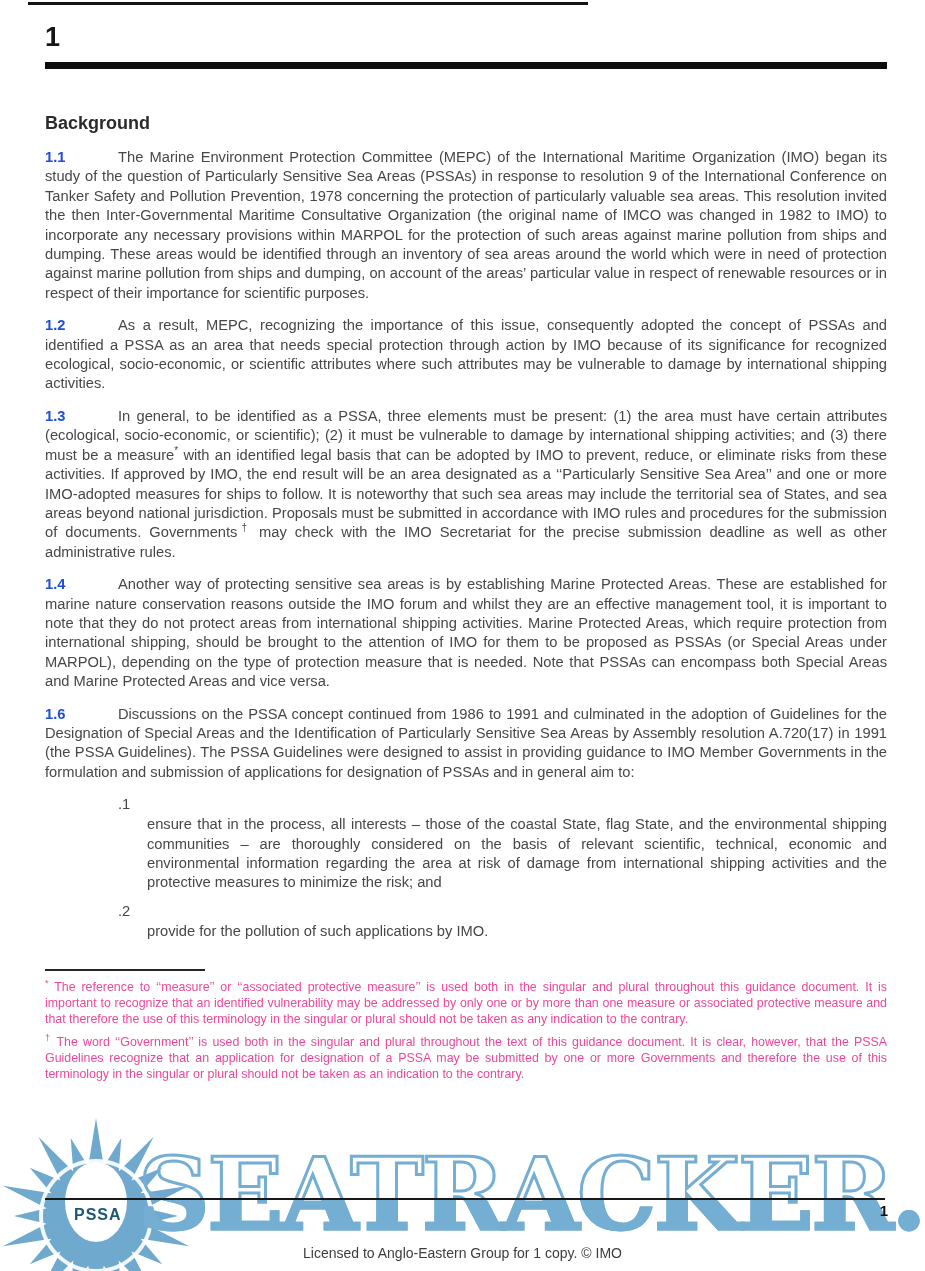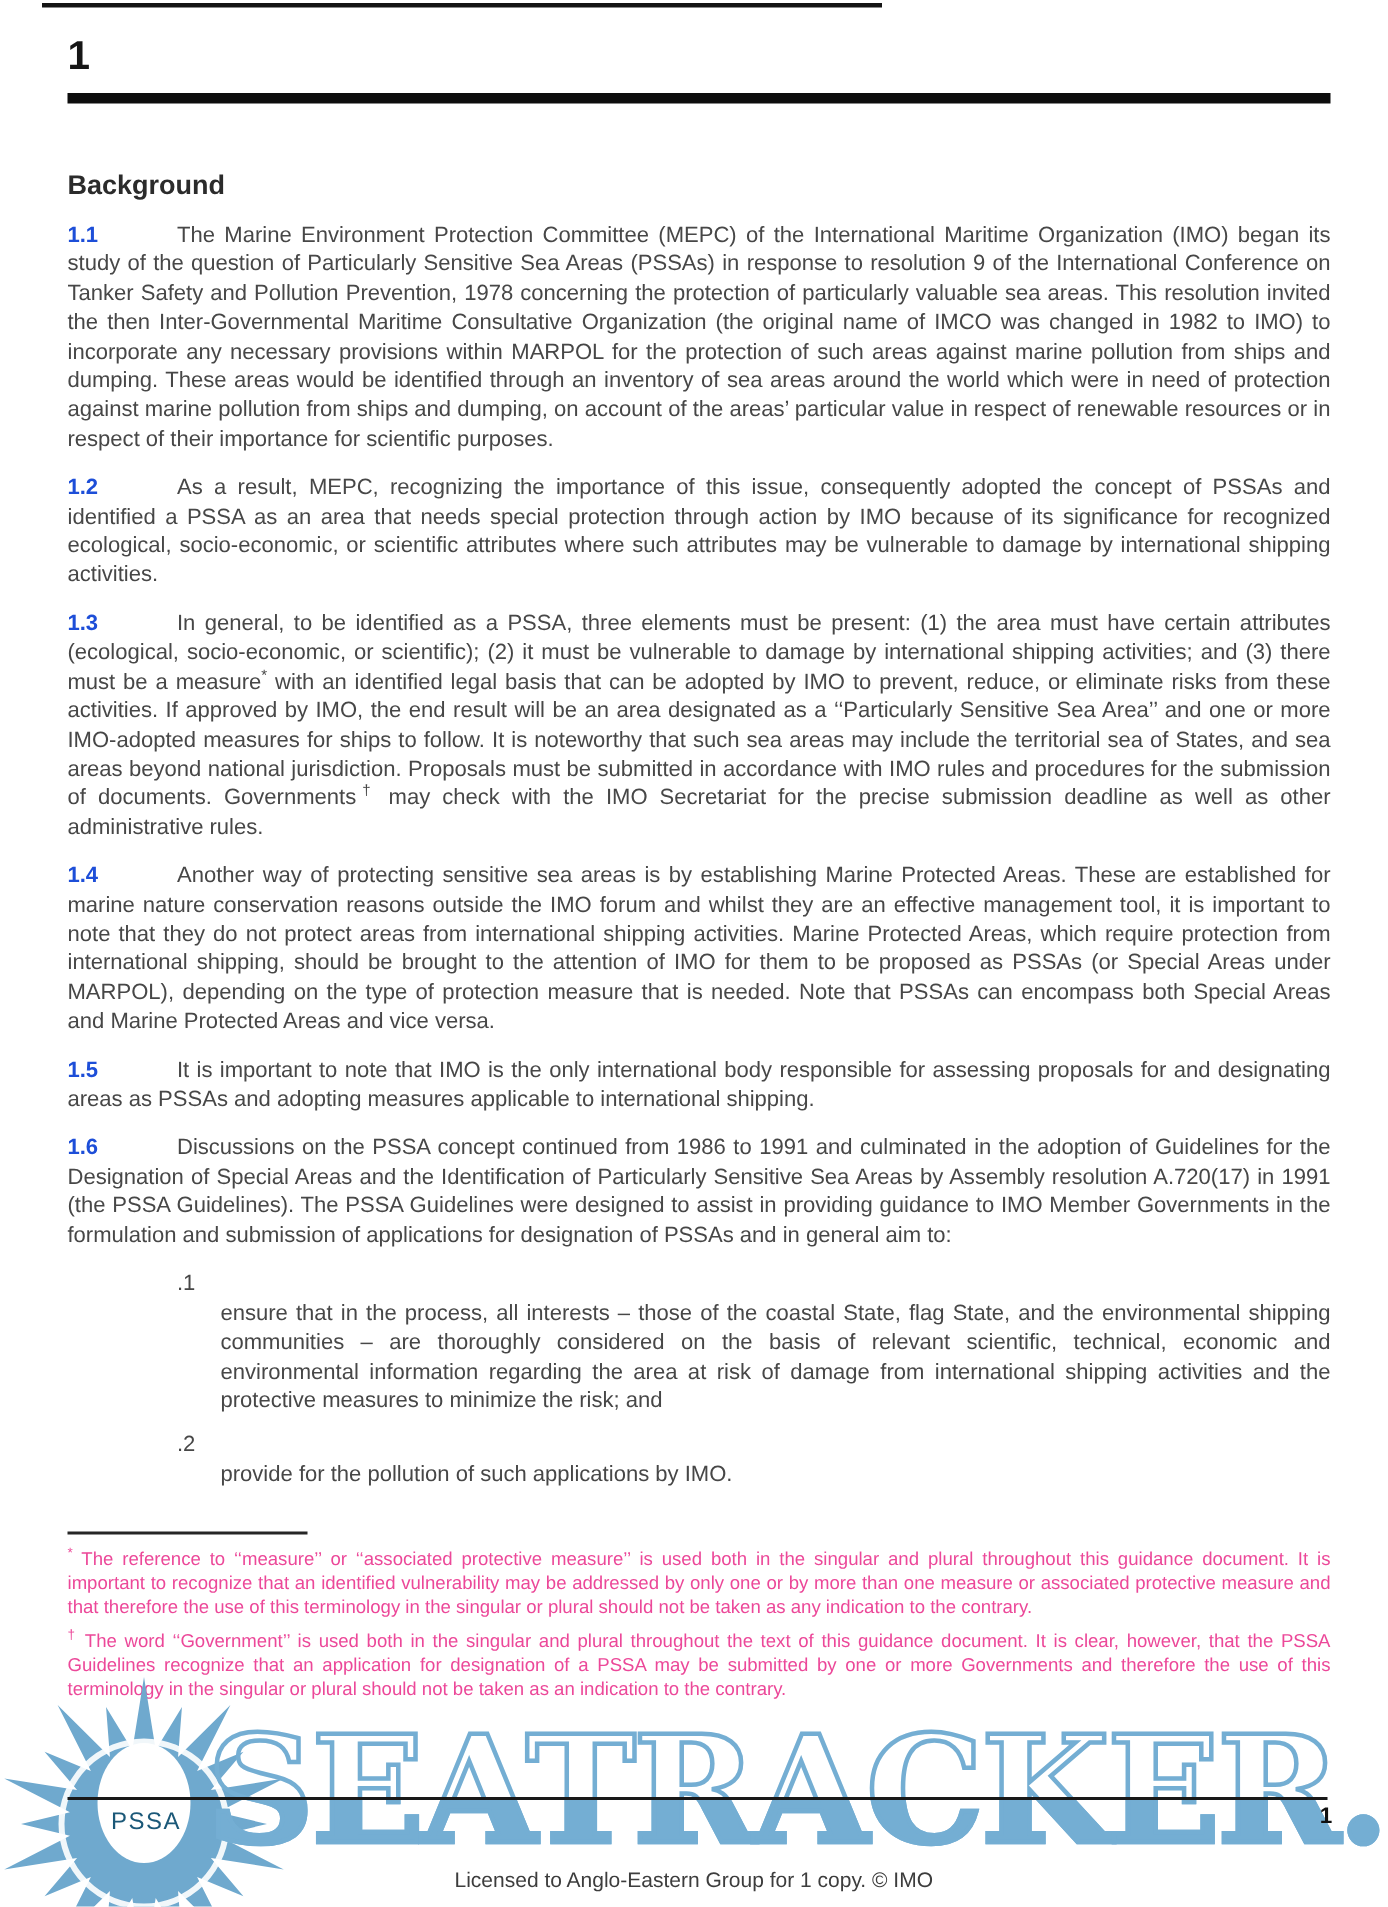--- a/index.html
+++ b/index.html
@@ -28,21 +28,21 @@
   .watermark{
     position:absolute;left:138px;top:1140px;z-index:5;white-space:nowrap;
     font-family:"DejaVu Serif",serif;font-weight:bold;font-size:99px;line-height:1.1;
     letter-spacing:-2px;color:transparent;
     -webkit-text-stroke:3px var(--wm-blue,#74aed3);
     background:linear-gradient(180deg, rgba(116,174,211,0) 59px, var(--wm-blue,#74aed3) 59px);
     -webkit-background-clip:text;background-clip:text;
   }
   .footer-rule{position:absolute;left:45px;top:1198px;width:840px;height:2px;background:#181818;z-index:6;}
   .pssa-label{position:absolute;left:74px;top:1206px;z-index:7;
-    font-size:16px;letter-spacing:1px;color:var(--pssa,#1b5878);}
+    font-size:16px;letter-spacing:1px;color:var(--pssa,#1b5878);font-weight:bold;}
   .page-number{position:absolute;left:872px;top:1202px;width:24px;text-align:center;z-index:7;
     font-size:15px;font-weight:bold;color:#111;}
   .license-line{position:absolute;left:0;top:1245px;width:925px;text-align:center;z-index:7;
     font-size:14px;color:#3d3d3d;}
 </style>
 </head>
 <body>
 
 <div class="top-scan-line"></div>
 
@@ -56,21 +56,20 @@
   <div class="section-heading">Background</div>
 
   <p class="body"><span class="pnum">1.1</span><span>The Marine Environment Protection Committee (MEPC) of the International Maritime Organization (IMO) began its study of the question of Particularly Sensitive Sea Areas (PSSAs) in response to resolution 9 of the International Conference on Tanker Safety and Pollution Prevention, 1978 concerning the protection of particularly valuable sea areas. This resolution invited the then Inter-Governmental Maritime Consultative Organization (the original name of IMCO was changed in 1982 to IMO) to incorporate any necessary provisions within MARPOL for the protection of such areas against marine pollution from ships and dumping. These areas would be identified through an inventory of sea areas around the world which were in need of protection against marine pollution from ships and dumping, on account of the areas’ particular value in respect of renewable resources or in respect of their importance for scientific purposes.</span></p>
 
   <p class="body"><span class="pnum">1.2</span><span>As a result, MEPC, recognizing the importance of this issue, consequently adopted the concept of PSSAs and identified a PSSA as an area that needs special protection through action by IMO because of its significance for recognized ecological, socio-economic, or scientific attributes where such attributes may be vulnerable to damage by international shipping activities.</span></p>
 
   <p class="body"><span class="pnum">1.3</span><span>In general, to be identified as a PSSA, three elements must be present: (1) the area must have certain attributes (ecological, socio-economic, or scientific); (2) it must be vulnerable to damage by international shipping activities; and (3) there must be a measure</span><sup class="mark">*</sup><span> with an identified legal basis that can be adopted by IMO to prevent, reduce, or eliminate risks from these activities. If approved by IMO, the end result will be an area designated as a ‘‘Particularly Sensitive Sea Area’’ and one or more IMO-adopted measures for ships to follow. It is noteworthy that such sea areas may include the territorial sea of States, and sea areas beyond national jurisdiction. Proposals must be submitted in accordance with IMO rules and procedures for the submission of documents. Governments</span><sup class="mark">†</sup><span> may check with the IMO Secretariat for the precise submission deadline as well as other administrative rules.</span></p>
 
   <p class="body"><span class="pnum">1.4</span><span>Another way of protecting sensitive sea areas is by establishing Marine Protected Areas. These are established for marine nature conservation reasons outside the IMO forum and whilst they are an effective management tool, it is important to note that they do not protect areas from international shipping activities. Marine Protected Areas, which require protection from international shipping, should be brought to the attention of IMO for them to be proposed as PSSAs (or Special Areas under MARPOL), depending on the type of protection measure that is needed. Note that PSSAs can encompass both Special Areas and Marine Protected Areas and vice versa.</span></p>
 
-  <p class="body"><span class="pnum">1.5</span><span>It is important to note that IMO is the only international body responsible for assessing proposals for and designating areas as PSSAs and adopting measures applicable to international shipping.</span></p>
 
   <p class="body"><span class="pnum">1.6</span><span>Discussions on the PSSA concept continued from 1986 to 1991 and culminated in the adoption of Guidelines for the Designation of Special Areas and the Identification of Particularly Sensitive Sea Areas by Assembly resolution A.720(17) in 1991 (the PSSA Guidelines). The PSSA Guidelines were designed to assist in providing guidance to IMO Member Governments in the formulation and submission of applications for designation of PSSAs and in general aim to:</span></p>
 
   <div class="list-item">
     <span class="list-num">.1</span>
     <span class="list-text">ensure that in the process, all interests – those of the coastal State, flag State, and the environmental shipping communities – are thoroughly considered on the basis of relevant scientific, technical, economic and environmental information regarding the area at risk of damage from international shipping activities and the protective measures to minimize the risk; and</span>
   </div>
   <div class="list-item">
     <span class="list-num">.2</span>
     <span class="list-text">provide for the pollution of such applications by IMO.</span>

